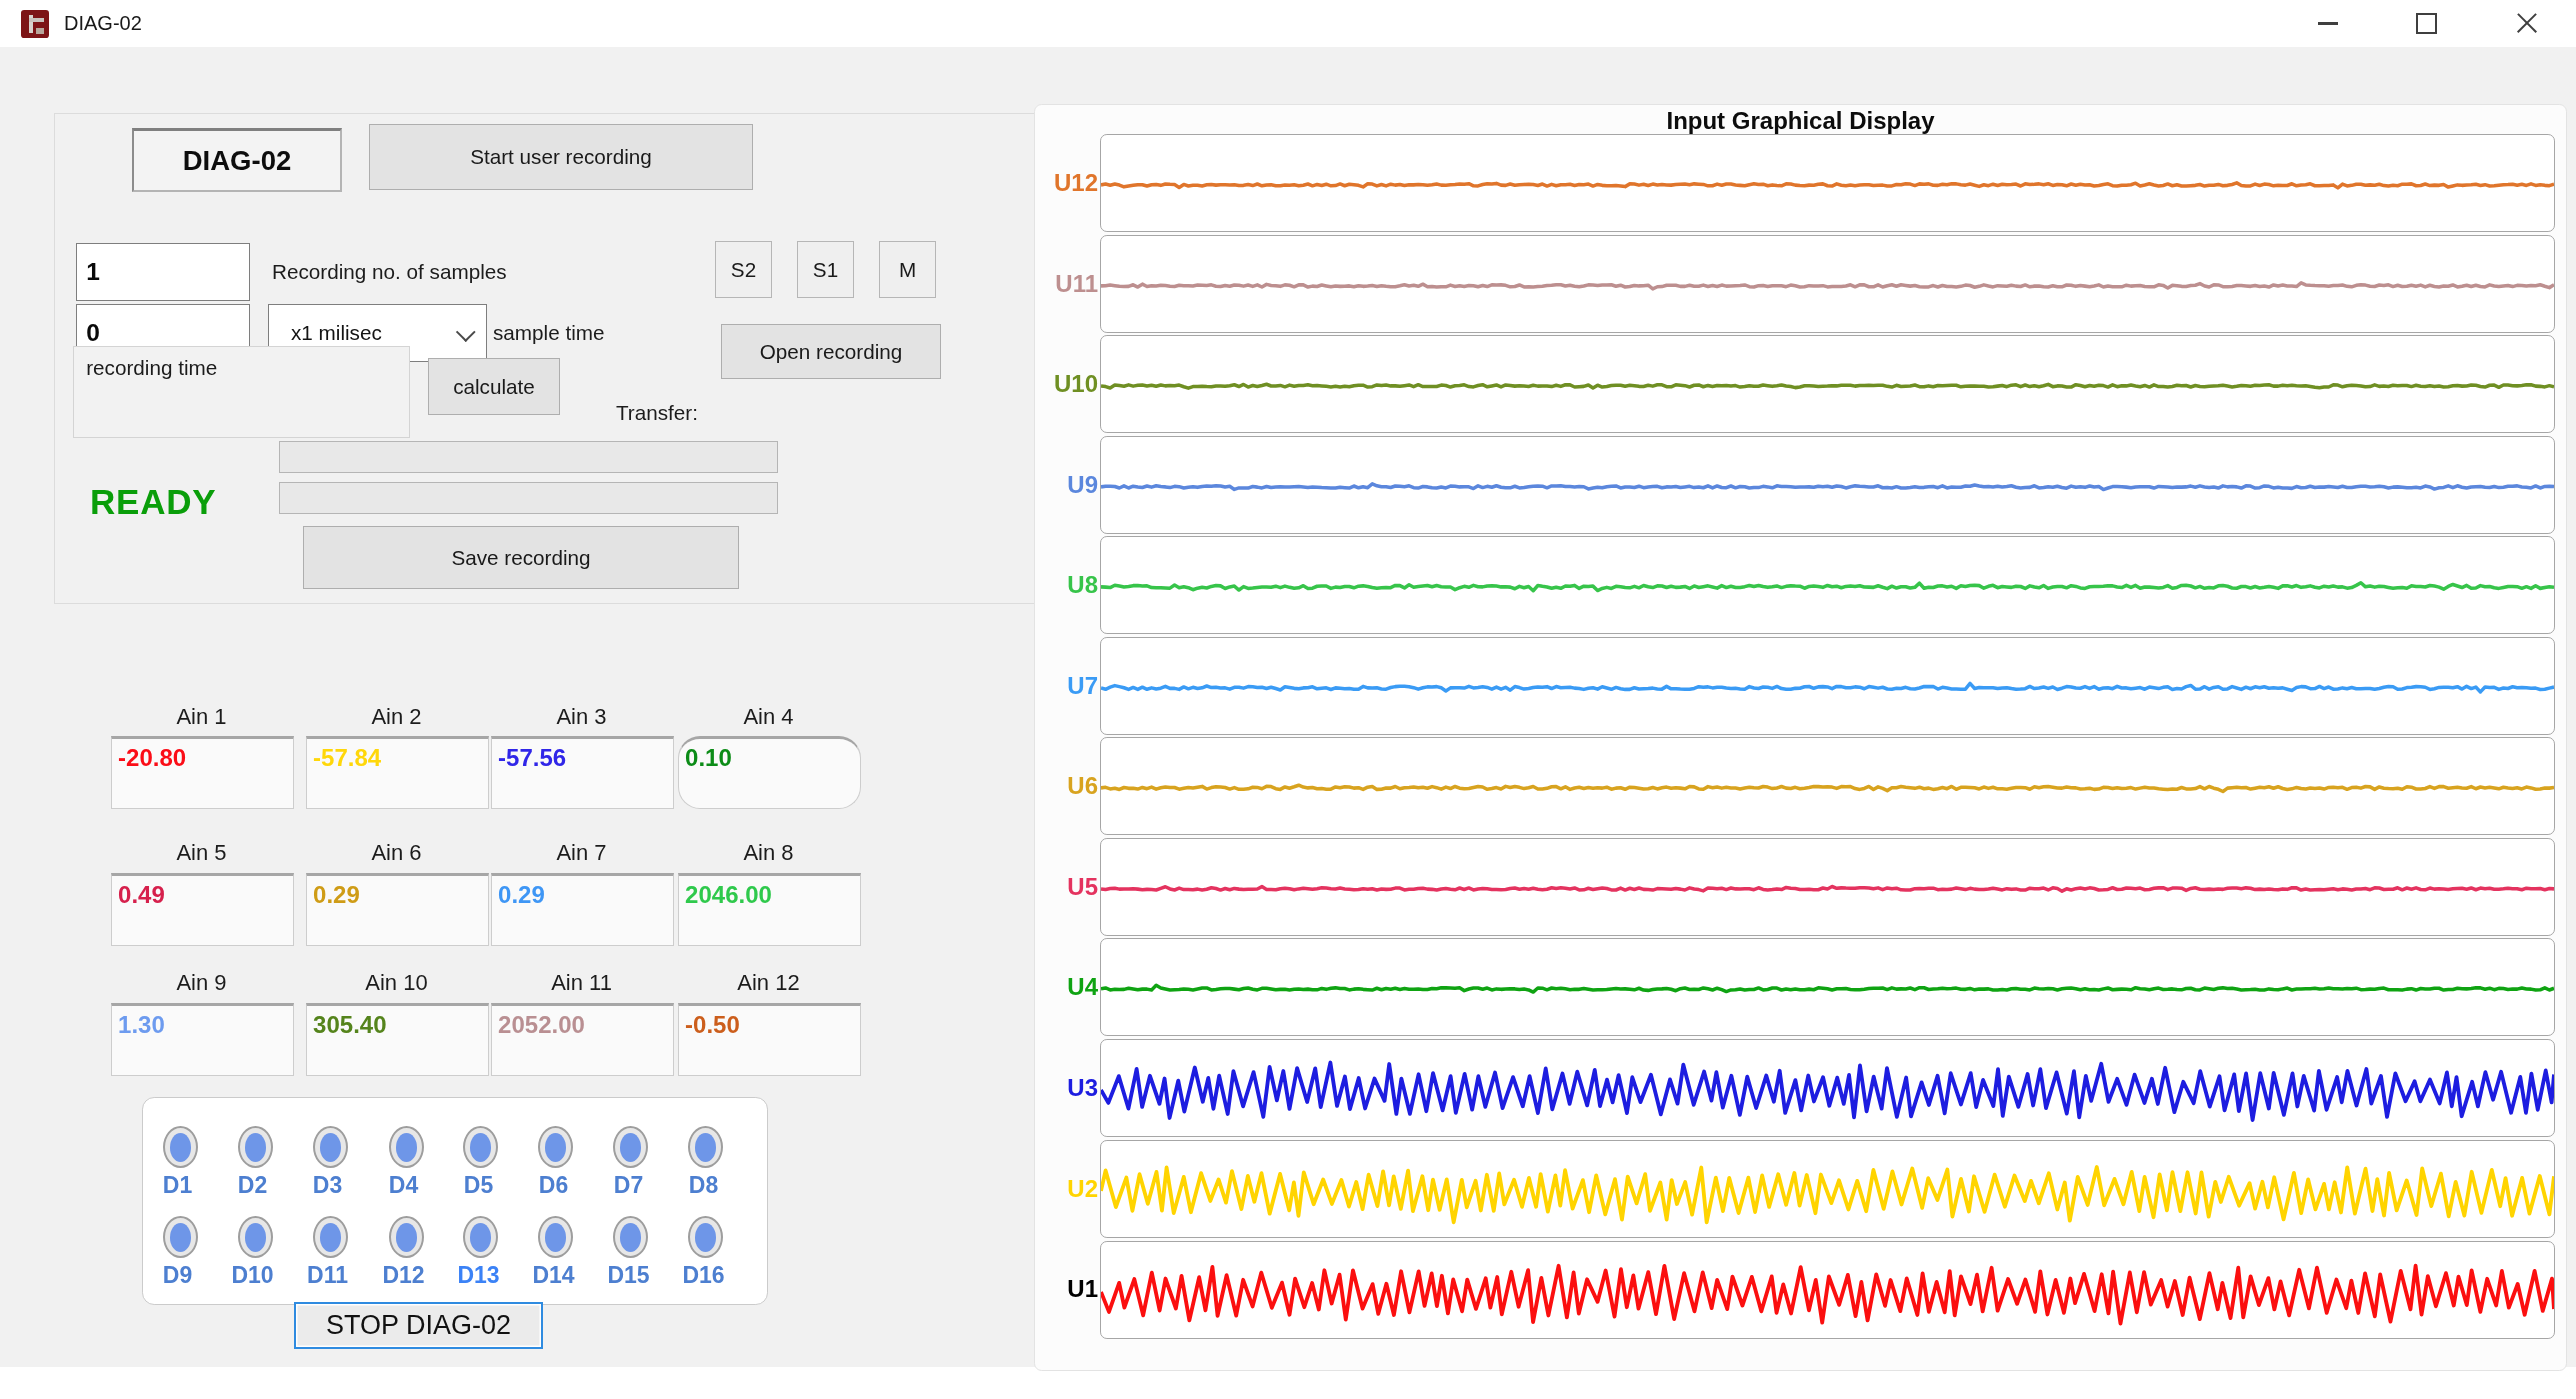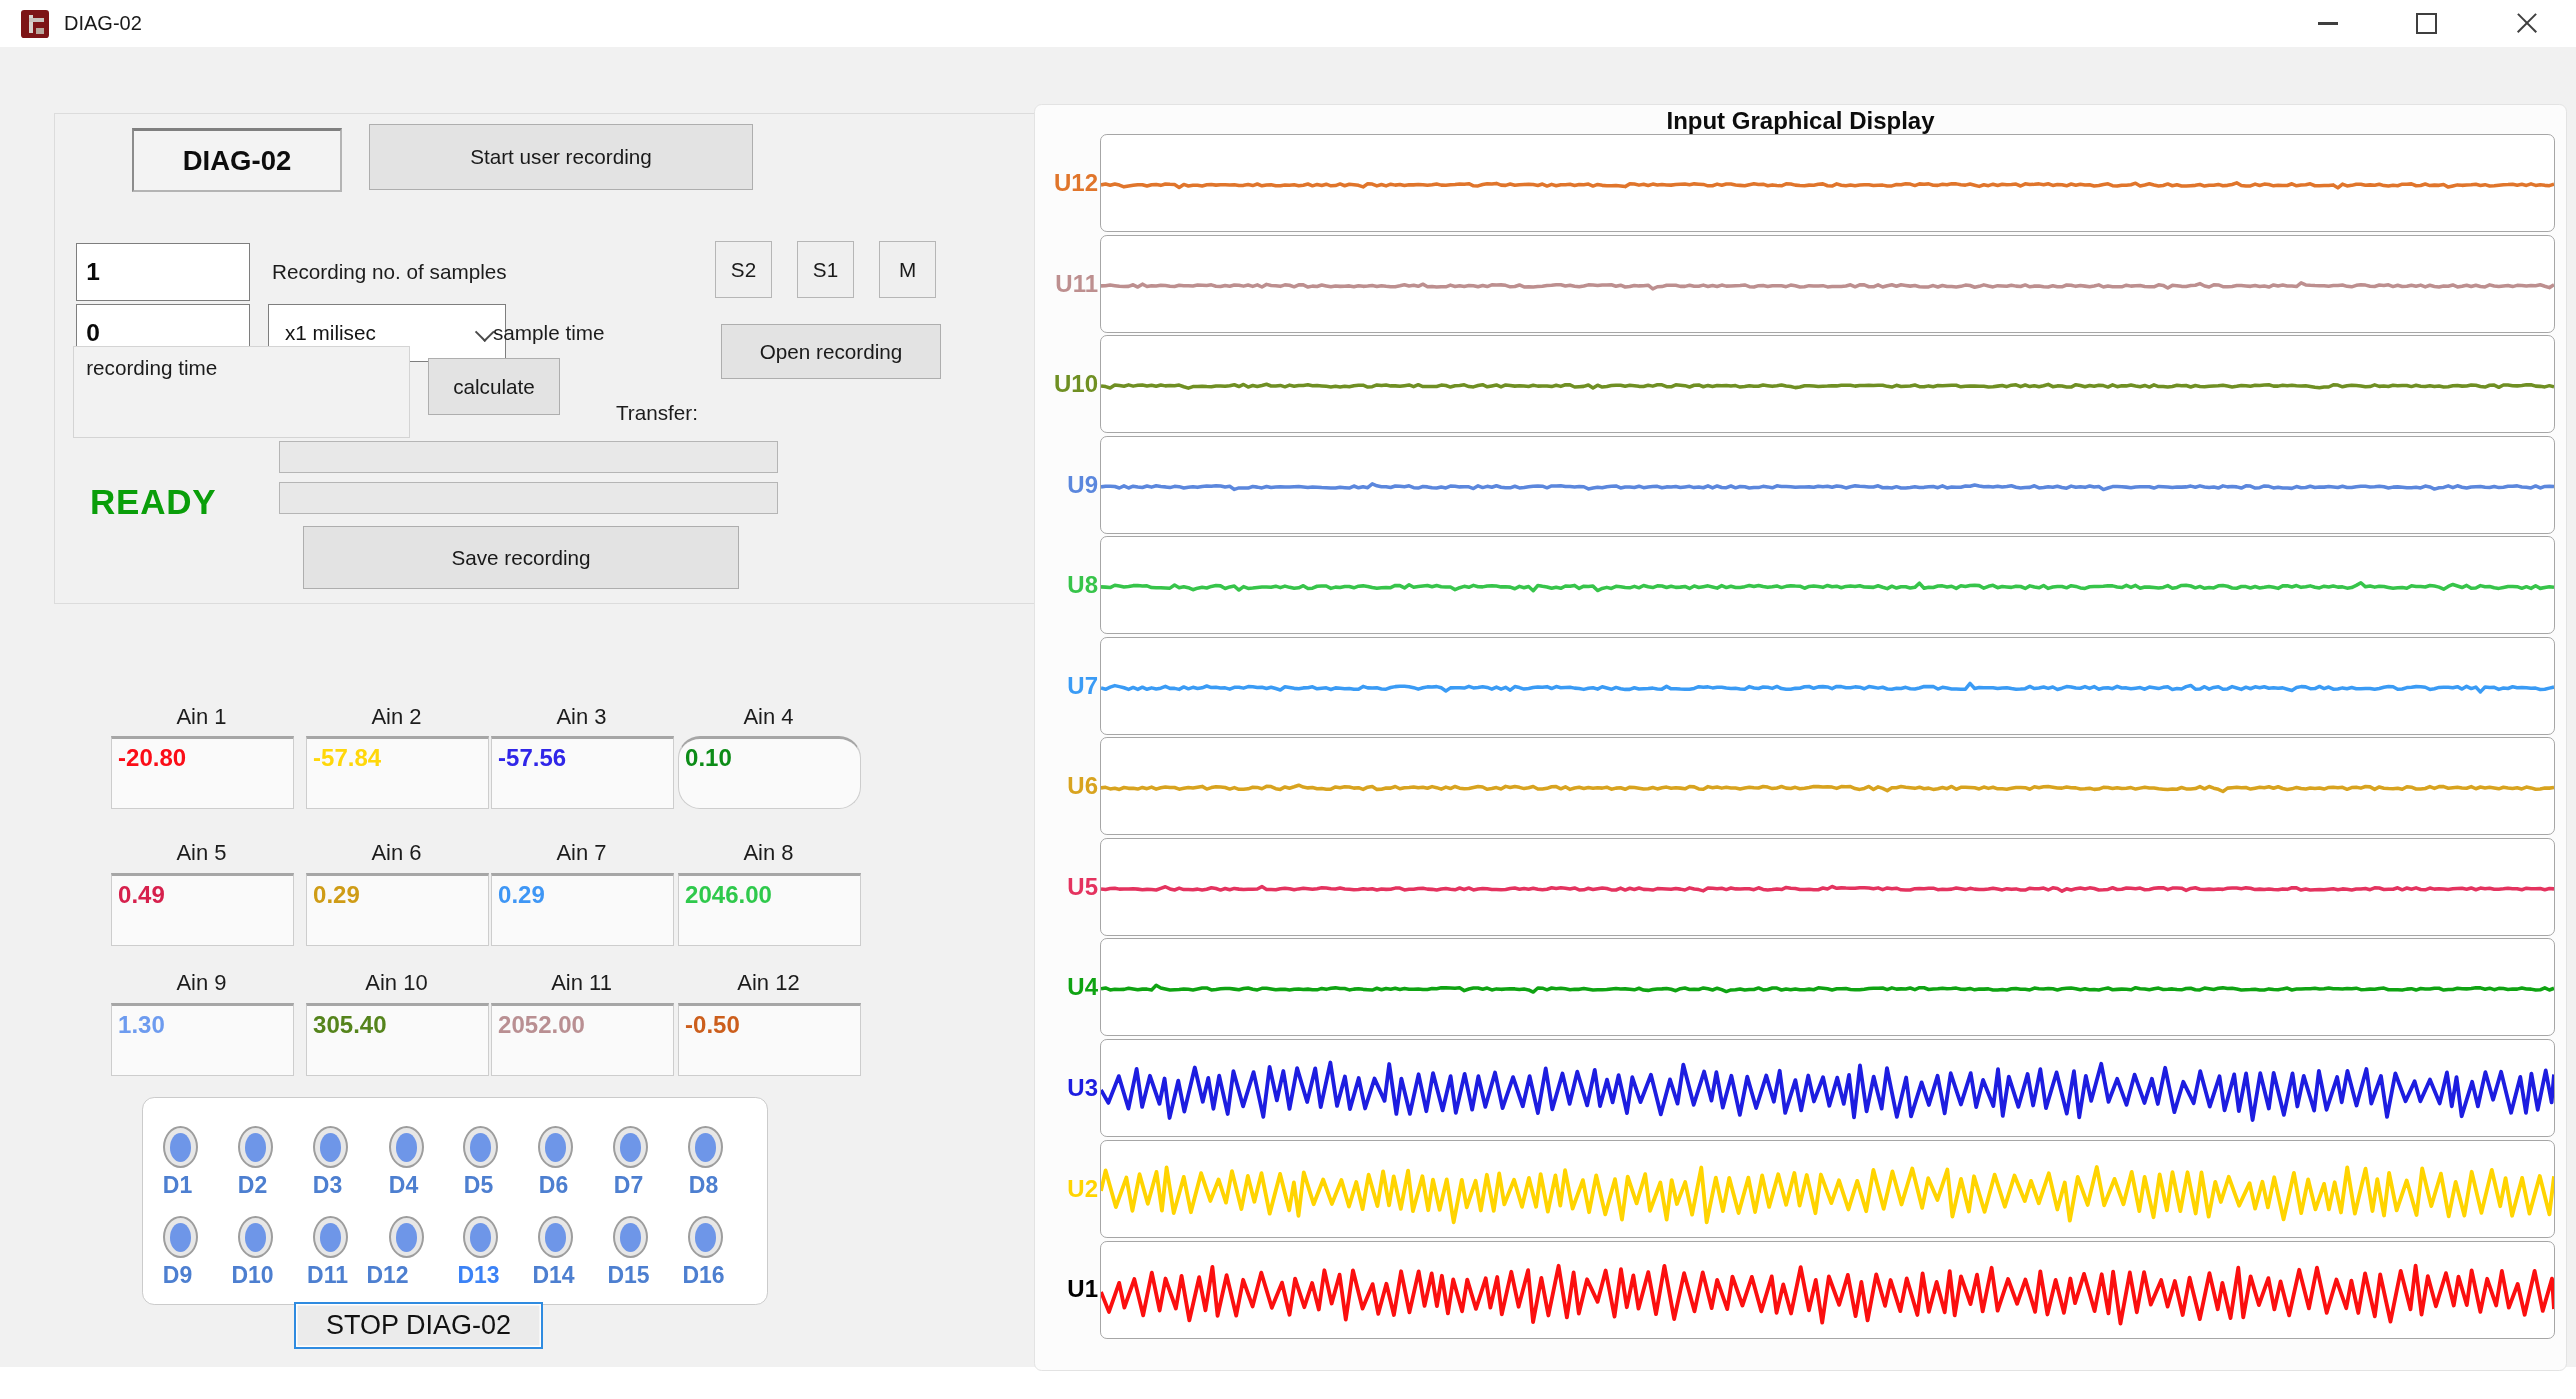--- a/index.html
+++ b/index.html
@@ -49,22 +49,22 @@
     padding:0 0 0 9.2px;line-height:55px;}
   .samples-input{left:76px;top:243px;width:174px;height:58px;}
   .timebase-input{left:76px;top:304px;width:174px;height:58px;}
   input.field{outline:none;}
 
   .lbl{font-size:20.7px;color:#1c1c1c;}
   .samples-caption{left:272px;top:243px;height:58px;line-height:58px;}
   .timebase-caption{left:493px;top:304px;height:58px;line-height:58px;}
   .transfer-caption{left:616px;top:399px;height:27.5px;line-height:27.5px;}
 
-  .select{left:268px;top:304px;width:238px;height:58px;background:#fff;border:1.5px solid #7e7e7e;
-    font-size:20.7px;color:#141414;display:flex;align-items:center;padding-left:16px;}
+  .select{left:268px;top:304px;width:219px;height:58px;background:#fff;border:1.5px solid #7e7e7e;
+    font-size:20.7px;color:#141414;display:flex;align-items:center;padding-left:22px;}
   .chevron{position:absolute;right:13.8px;top:20px;width:11.5px;height:11.5px;
     border-right:2.3px solid #4a4a4a;border-bottom:2.3px solid #4a4a4a;transform:rotate(45deg);}
 
   .rec-box{left:73px;top:346px;width:337px;height:92px;background:#f2f2f2;border:1.5px solid #d4d4d4;
     font-size:20.7px;color:#1c1c1c;padding:9.2px 0 0 12.2px;}
 
   .pbar{background:#e8e8e8;border:1.5px solid #b5b5b5;}
   .pbar1{left:279px;top:441px;width:499px;height:32px;}
   .pbar2{left:279px;top:482px;width:499px;height:32px;}
   .status{left:90px;top:482px;font-size:35px;font-weight:bold;letter-spacing:0.8px;}
@@ -255,21 +255,21 @@
         <div class="led-core" style="background: rgb(110, 150, 232);"></div>
       </div>
       <div class="led-label" style="left: 216px; top: 1262px; color: rgb(77, 127, 208);">D10</div>
       <div class="led-ring" style="left: 313px; top: 1216px;">
         <div class="led-core" style="background: rgb(110, 150, 232);"></div>
       </div>
       <div class="led-label" style="left: 291px; top: 1262px; color: rgb(77, 127, 208);">D11</div>
       <div class="led-ring" style="left: 389px; top: 1216px;">
         <div class="led-core" style="background: rgb(110, 150, 232);"></div>
       </div>
-      <div class="led-label" style="left: 351px; top: 1262px; color: rgb(77, 127, 208);">D12</div>
+      <div class="led-label" style="left: 367px; top: 1262px; color: rgb(77, 127, 208);">D12</div>
       <div class="led-ring" style="left: 463px; top: 1216px;">
         <div class="led-core" style="background: rgb(110, 150, 232);"></div>
       </div>
       <div class="led-label" style="left: 442px; top: 1262px; color: #3b82f6;">D13</div>
       <div class="led-ring" style="left: 538px; top: 1216px;">
         <div class="led-core" style="background: rgb(110, 150, 232);"></div>
       </div>
       <div class="led-label" style="left: 517px; top: 1262px; color: rgb(77, 127, 208);">D14</div>
       <div class="led-ring" style="left: 613px; top: 1216px;">
         <div class="led-core" style="background: rgb(110, 150, 232);"></div>

